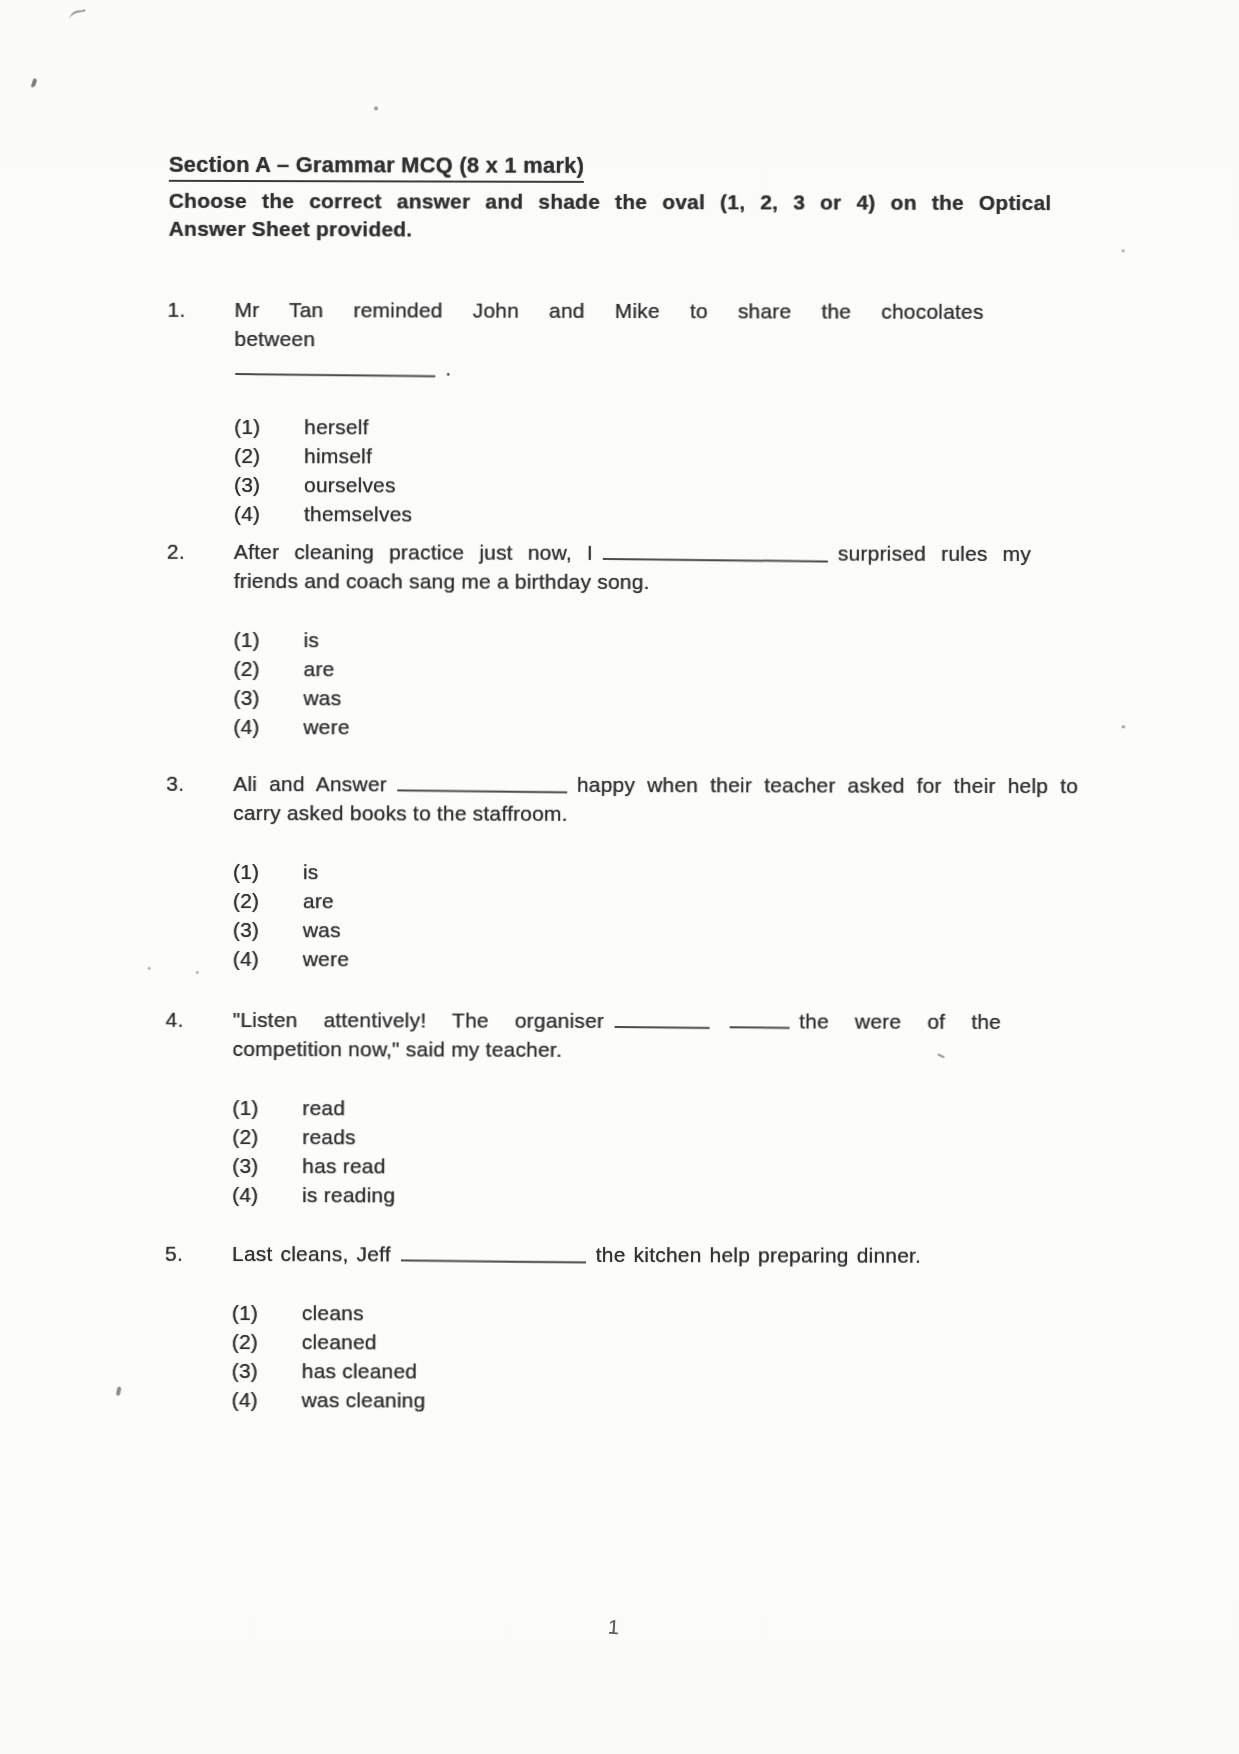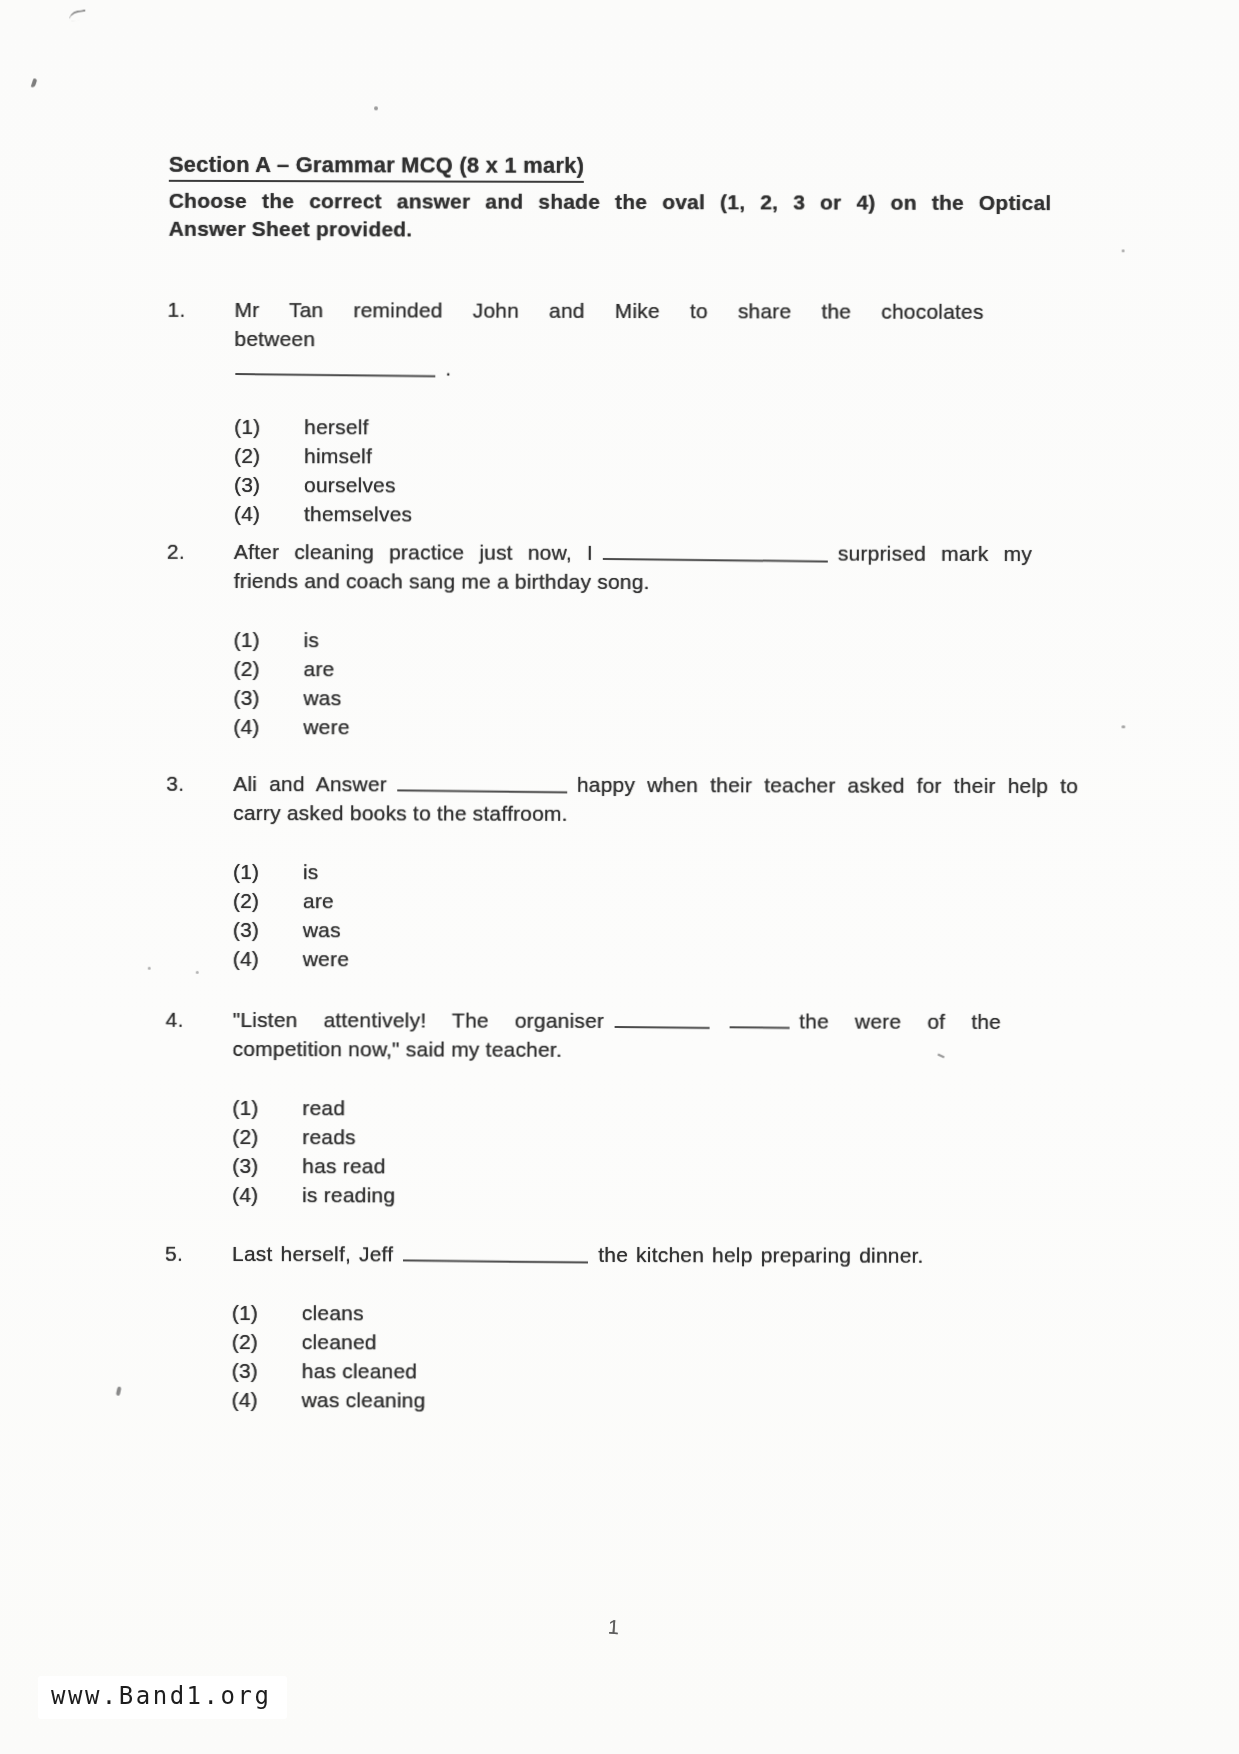--- a/index.html
+++ b/index.html
@@ -127,21 +127,21 @@
               <div class="option">
                 <span class="opt-num">(4)</span>
                 <span class="opt-label">themselves</span>
               </div>
             </div>
           </div>
         </div>
         <div class="question txt" style="top: 538px;">
           <div class="q-num">2.</div>
           <div class="q-body">
-            <div class="q-line" style="word-spacing: 9px;"><span>After cleaning practice just now, I</span><span class="blank" style="width: 225px;"></span><span>surprised mark my</span></div>
+            <div class="q-line" style="word-spacing: 9px;"><span>After cleaning practice just now, I</span><span class="blank" style="width: 225px;"></span><span>surprised rules my</span></div>
             <div class="q-line"><span>friends and coach sang me a birthday song.</span></div>
             <div class="options">
               <div class="option">
                 <span class="opt-num">(1)</span>
                 <span class="opt-label">is</span>
               </div>
               <div class="option">
                 <span class="opt-num">(2)</span>
                 <span class="opt-label">are</span>
               </div>
@@ -202,21 +202,21 @@
               <div class="option">
                 <span class="opt-num">(4)</span>
                 <span class="opt-label">is reading</span>
               </div>
             </div>
           </div>
         </div>
         <div class="question txt" style="top: 1240px;">
           <div class="q-num">5.</div>
           <div class="q-body">
-            <div class="q-line" style="word-spacing: 2px;"><span>Last herself, Jeff</span><span class="blank" style="width: 185px;"></span><span>the kitchen help preparing dinner.</span></div>
+            <div class="q-line" style="word-spacing: 2px;"><span>Last cleans, Jeff</span><span class="blank" style="width: 185px;"></span><span>the kitchen help preparing dinner.</span></div>
             <div class="options">
               <div class="option">
                 <span class="opt-num">(1)</span>
                 <span class="opt-label">cleans</span>
               </div>
               <div class="option">
                 <span class="opt-num">(2)</span>
                 <span class="opt-label">cleaned</span>
               </div>
               <div class="option">
@@ -229,17 +229,14 @@
               </div>
             </div>
           </div>
         </div>
       </div>
 
     <div class="page-number">1</div>
 
   </div>
 
-  <div class="footer">
-    <span class="footer-text">www.Band1.org</span>
-  </div>
 
 </div>
 
 </body></html>

